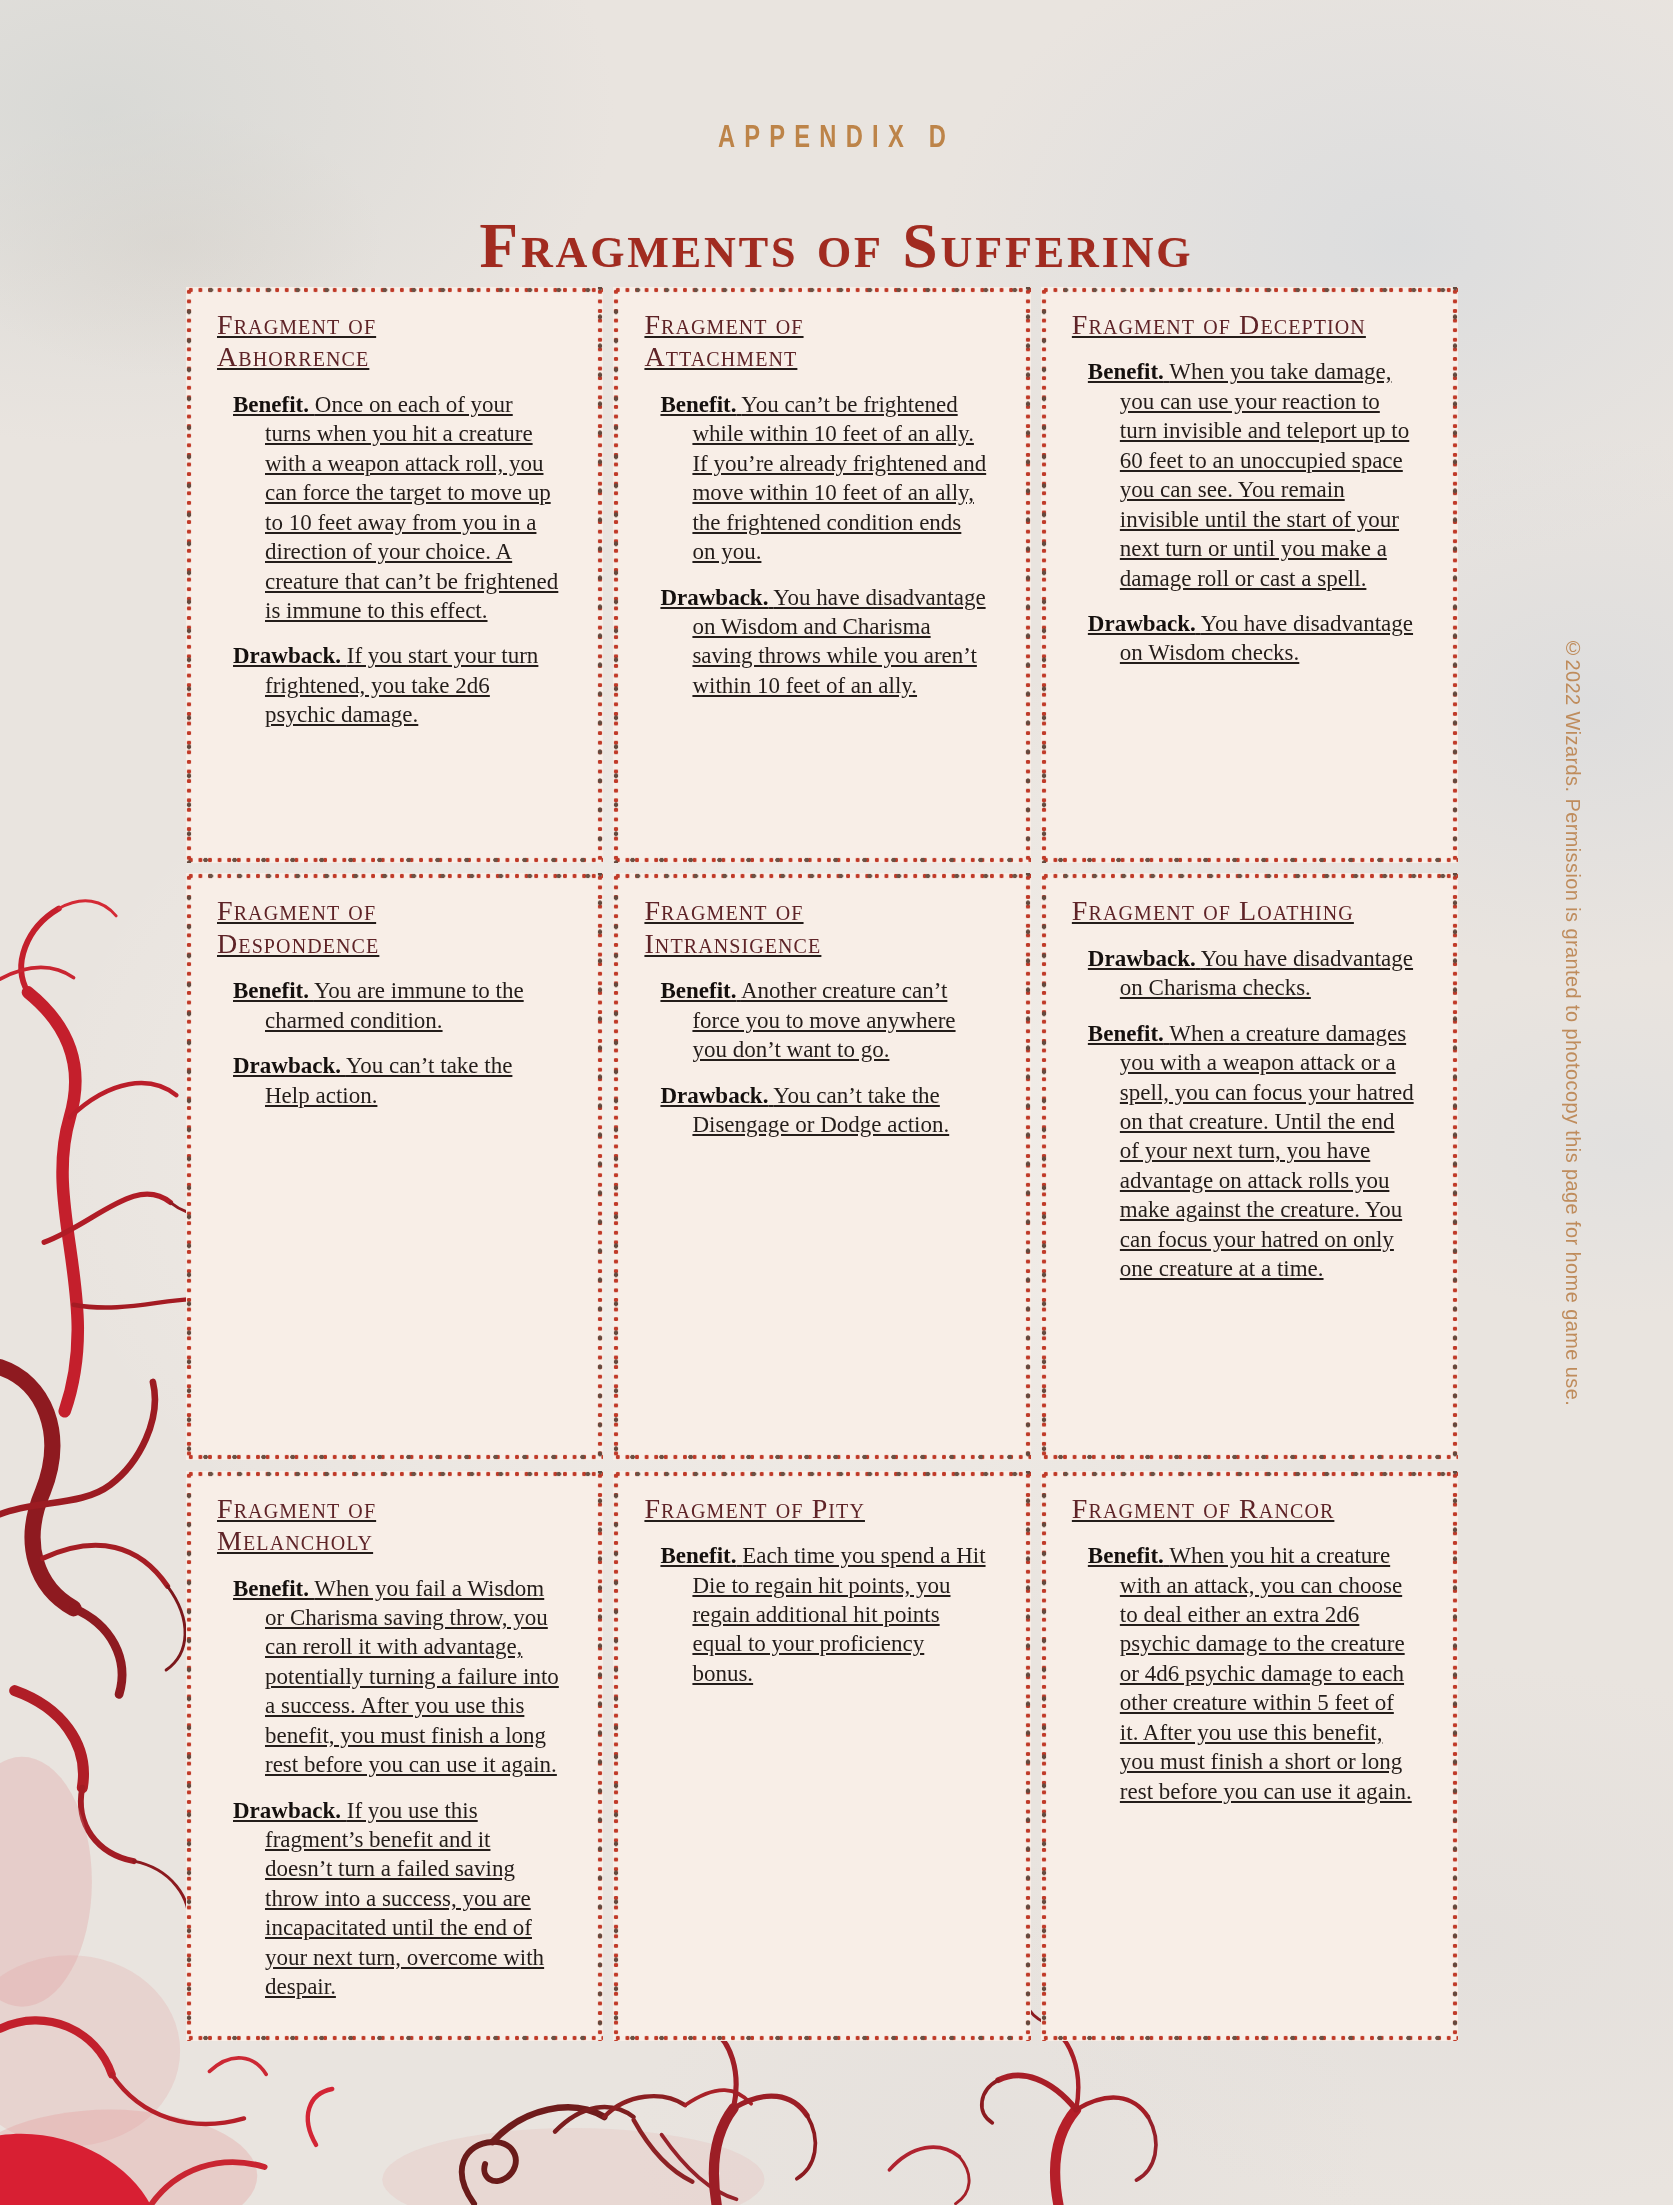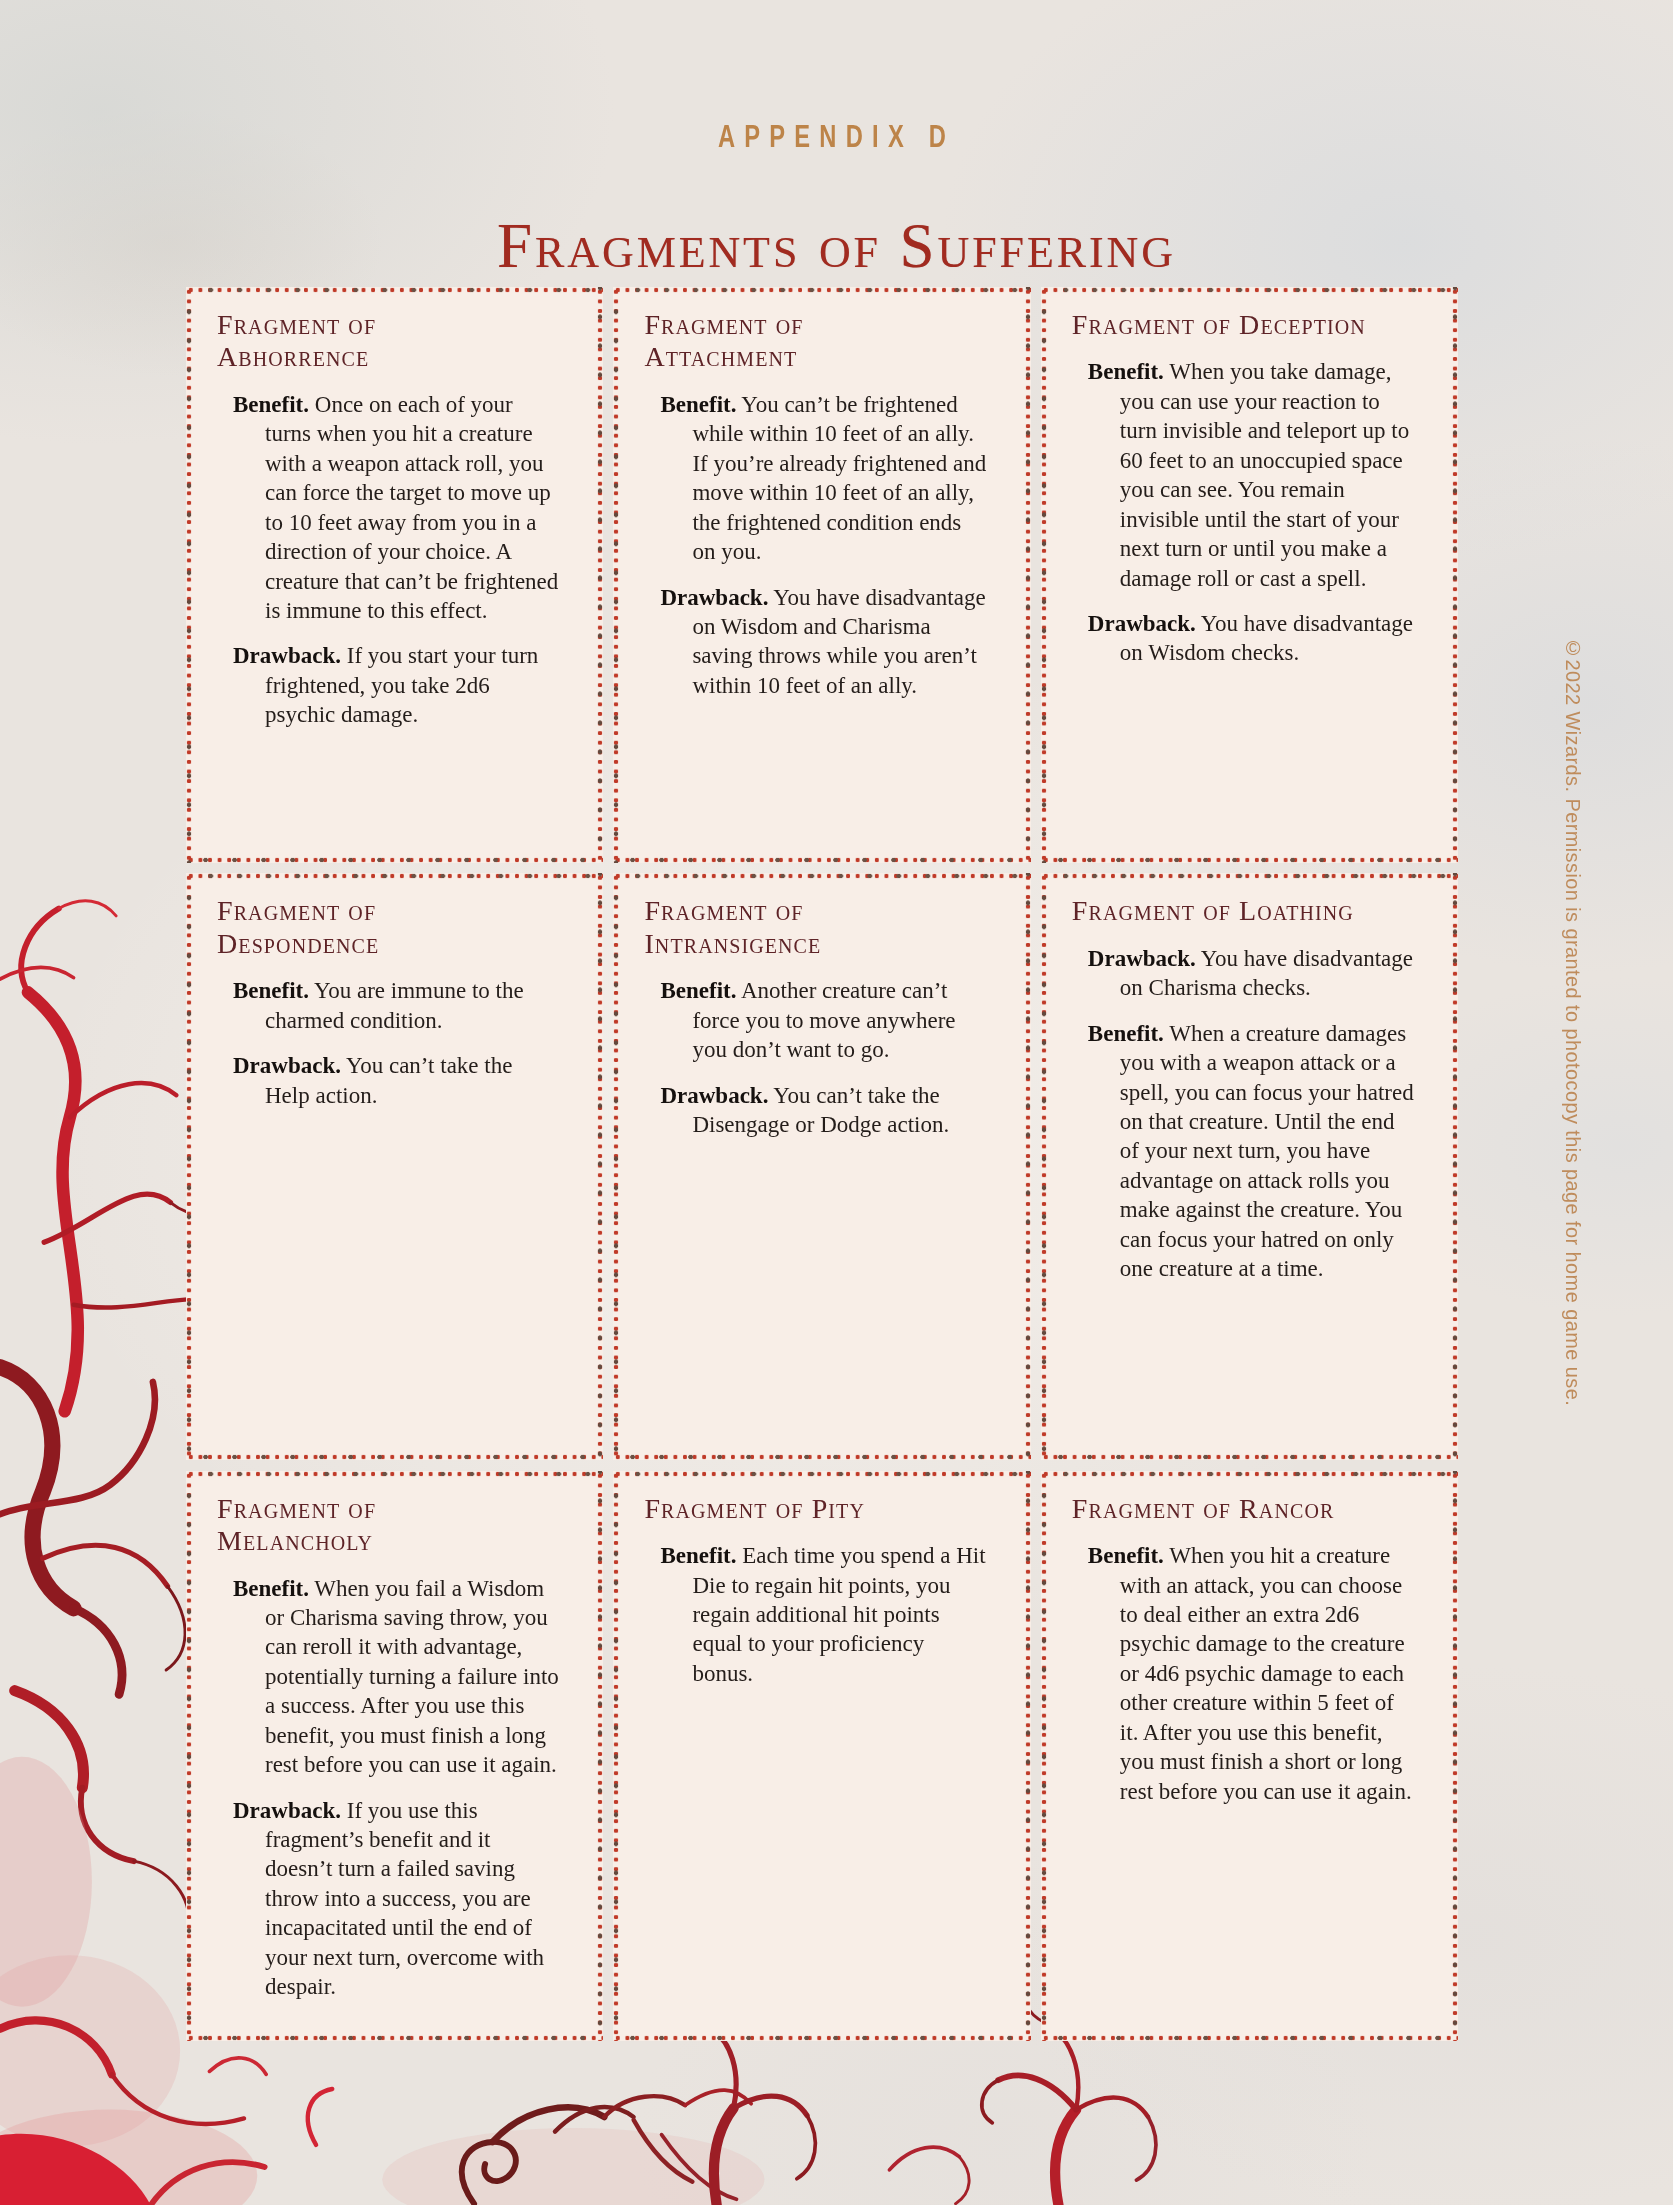--- a/index.html
+++ b/index.html
@@ -26,21 +26,21 @@
     text-align:center;
     font-family:"Liberation Sans",sans-serif;
     font-weight:bold;font-size:32px;letter-spacing:12.5px;
     color:#bd8449;
     transform:scaleX(0.74);
   }
   .page-title{
     position:absolute;top:168px;left:0;width:100%;z-index:3;
     text-align:center;
     font-variant:small-caps;
-    font-size:63px;letter-spacing:2.9px;font-weight:400;
+    font-size:63px;letter-spacing:2.9px;font-weight:700;
     color:#a12b20;
     text-shadow:0 0 0.7px rgba(120,30,20,0.35);
   }
   .cards-grid{
     position:absolute;left:186px;top:287px;width:1272px;z-index:2;
     display:grid;grid-template-columns:repeat(3,1fr);
     grid-template-rows:576px 587px 570px;gap:10.3px;
   }
   .card{
     box-sizing:border-box;
@@ -55,21 +55,21 @@
       radial-gradient(circle 2.4px at 50% 50%, #c03a28 2.1px, rgba(0,0,0,0) 2.4px),
       radial-gradient(circle 2.4px at 50% 50%, #c03a28 2.1px, rgba(0,0,0,0) 2.4px),
       radial-gradient(circle 2.4px at 50% 50%, #c03a28 2.1px, rgba(0,0,0,0) 2.4px);
     background-size:29px 5.9px, 29px 5.9px, 5.9px 29px, 5.9px 29px,
                     9.6px 5.9px, 9.6px 5.9px, 5.9px 9.6px, 5.9px 9.6px;
     background-position:10.3px 0, 5.1px 100%, 0 10.3px, 100% 15.4px,
                         0 0, 0 100%, 0 0, 100% 0;
     background-repeat:repeat-x, repeat-x, repeat-y, repeat-y,
                       repeat-x, repeat-x, repeat-y, repeat-y;
     color:#241d1a;
-    font-size:23px;line-height:1.28;
+    font-size:23px;line-height:1.28;text-decoration:underline;
   }
   .card h2{
     margin:0 0 7.4px 0;
     font-weight:400;
     font-variant:small-caps;
     font-size:28px;line-height:1.16;letter-spacing:1.1px;
     color:#5e2327;
     white-space:pre-line;
   }
   .card p{margin:16px;padding-left:32px;text-indent:-32px;}

